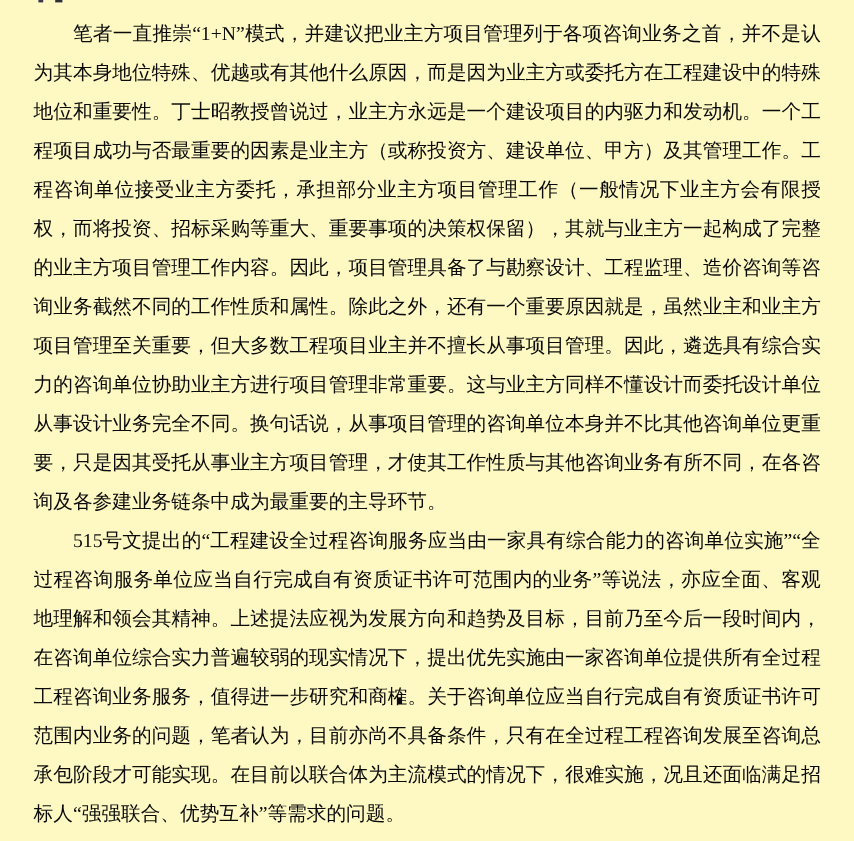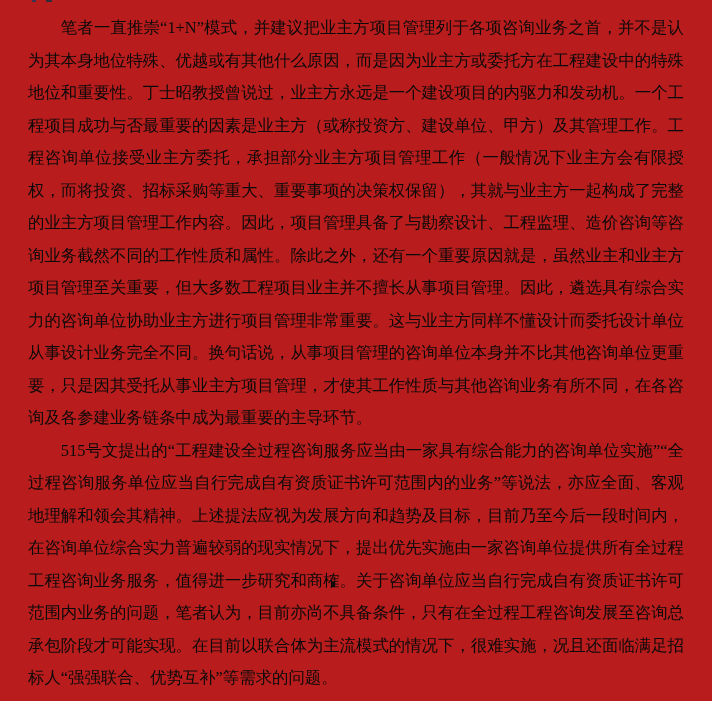--- a/index.html
+++ b/index.html
@@ -5,21 +5,21 @@
   * { box-sizing: border-box; }
   html, body {
     margin: 0;
     padding: 0;
     background: #ffffff;
   }
   .page {
     position: relative;
     width: 712px;
     height: 701px;
-    background: #b91c1c;
+    background: #fef9c3;
     overflow: hidden;
     font-family: "Liberation Serif", "DejaVu Serif", serif;
   }
   .content {
     position: absolute;
     left: 28px;
     right: 28px;
     top: 12px;
     font-size: 16.4px;
     line-height: 32.5px;

